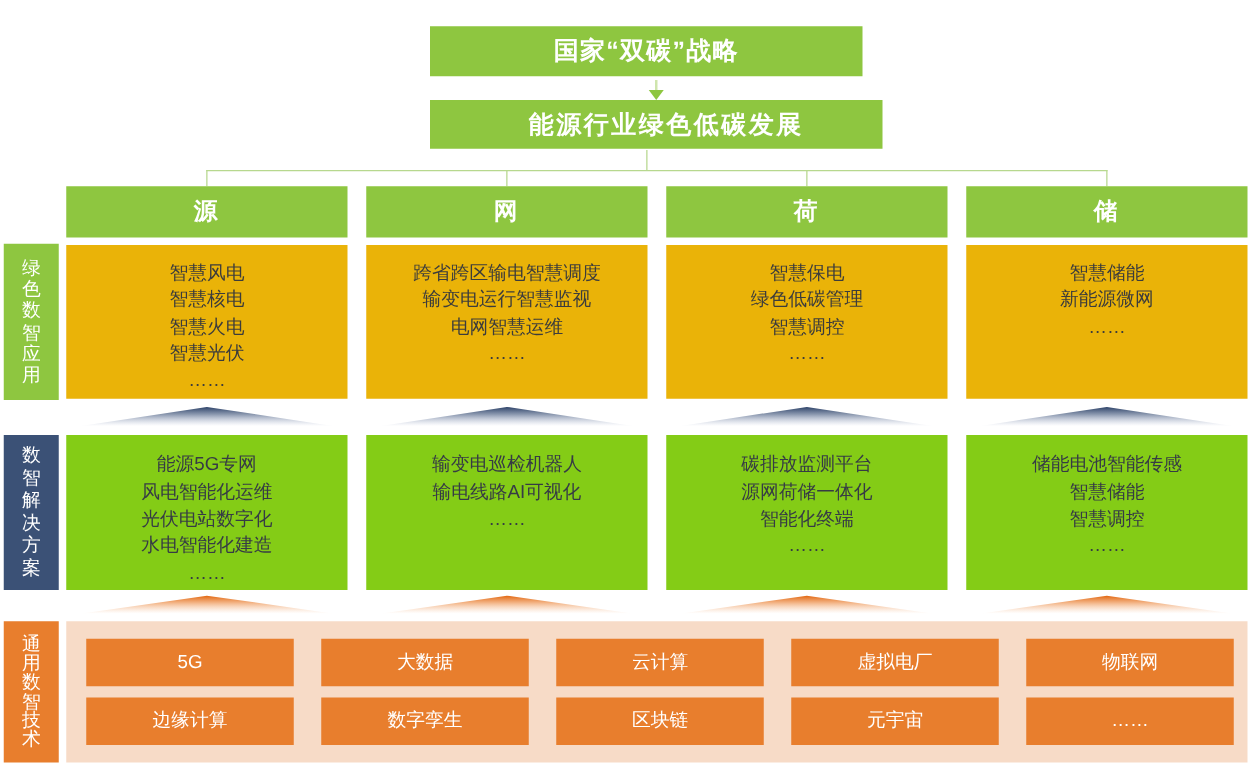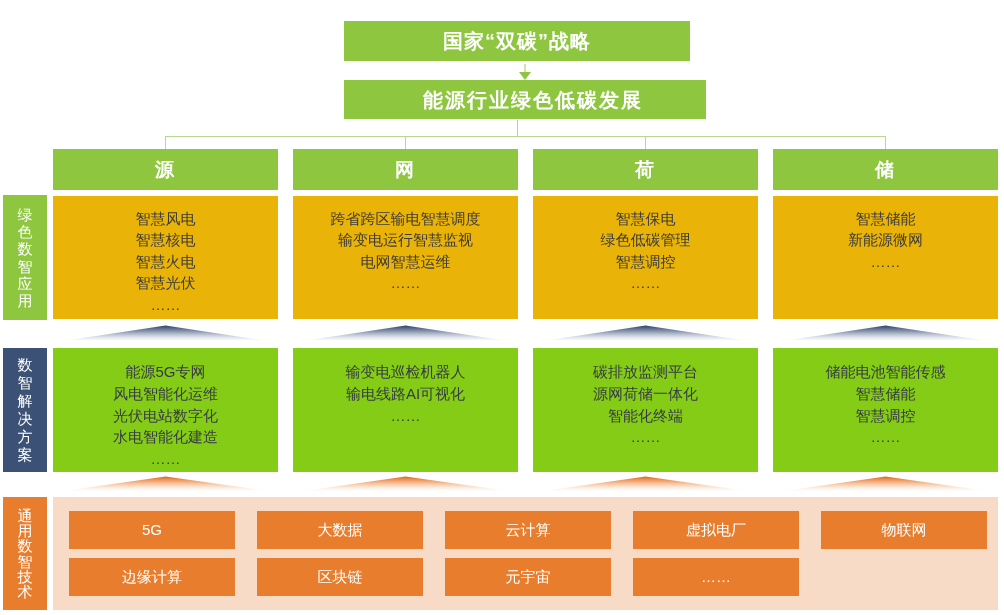--- a/index.html
+++ b/index.html
@@ -209,19 +209,20 @@
   <div class="tech-panel">
     <div class="tech-row r0">
         <div class="tech-btn">5G</div>
         <div class="tech-btn">大数据</div>
         <div class="tech-btn">云计算</div>
         <div class="tech-btn">虚拟电厂</div>
         <div class="tech-btn">物联网</div>
       </div>
     <div class="tech-row r1">
         <div class="tech-btn">边缘计算</div>
+        <div class="tech-btn">数字孪生</div>
         <div class="tech-btn">区块链</div>
         <div class="tech-btn">元宇宙</div>
         <div class="tech-btn">……</div>
       </div>
   </div>
 
 </div>
 
 </body></html>

